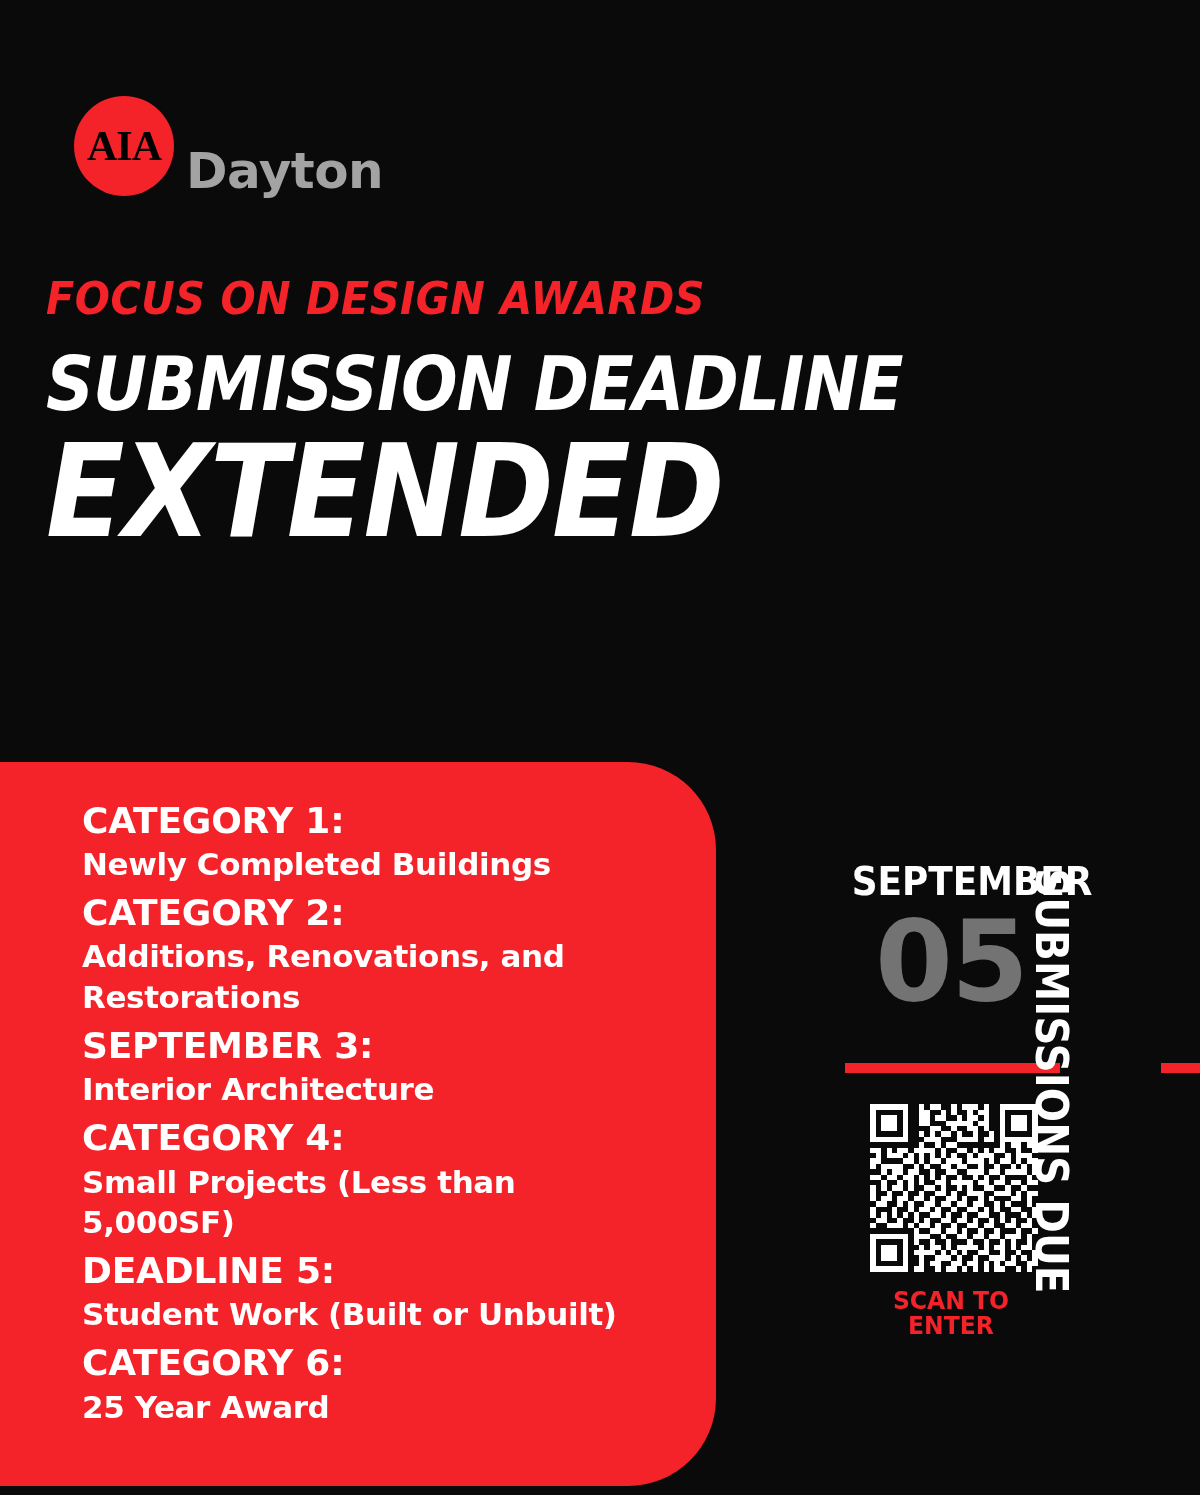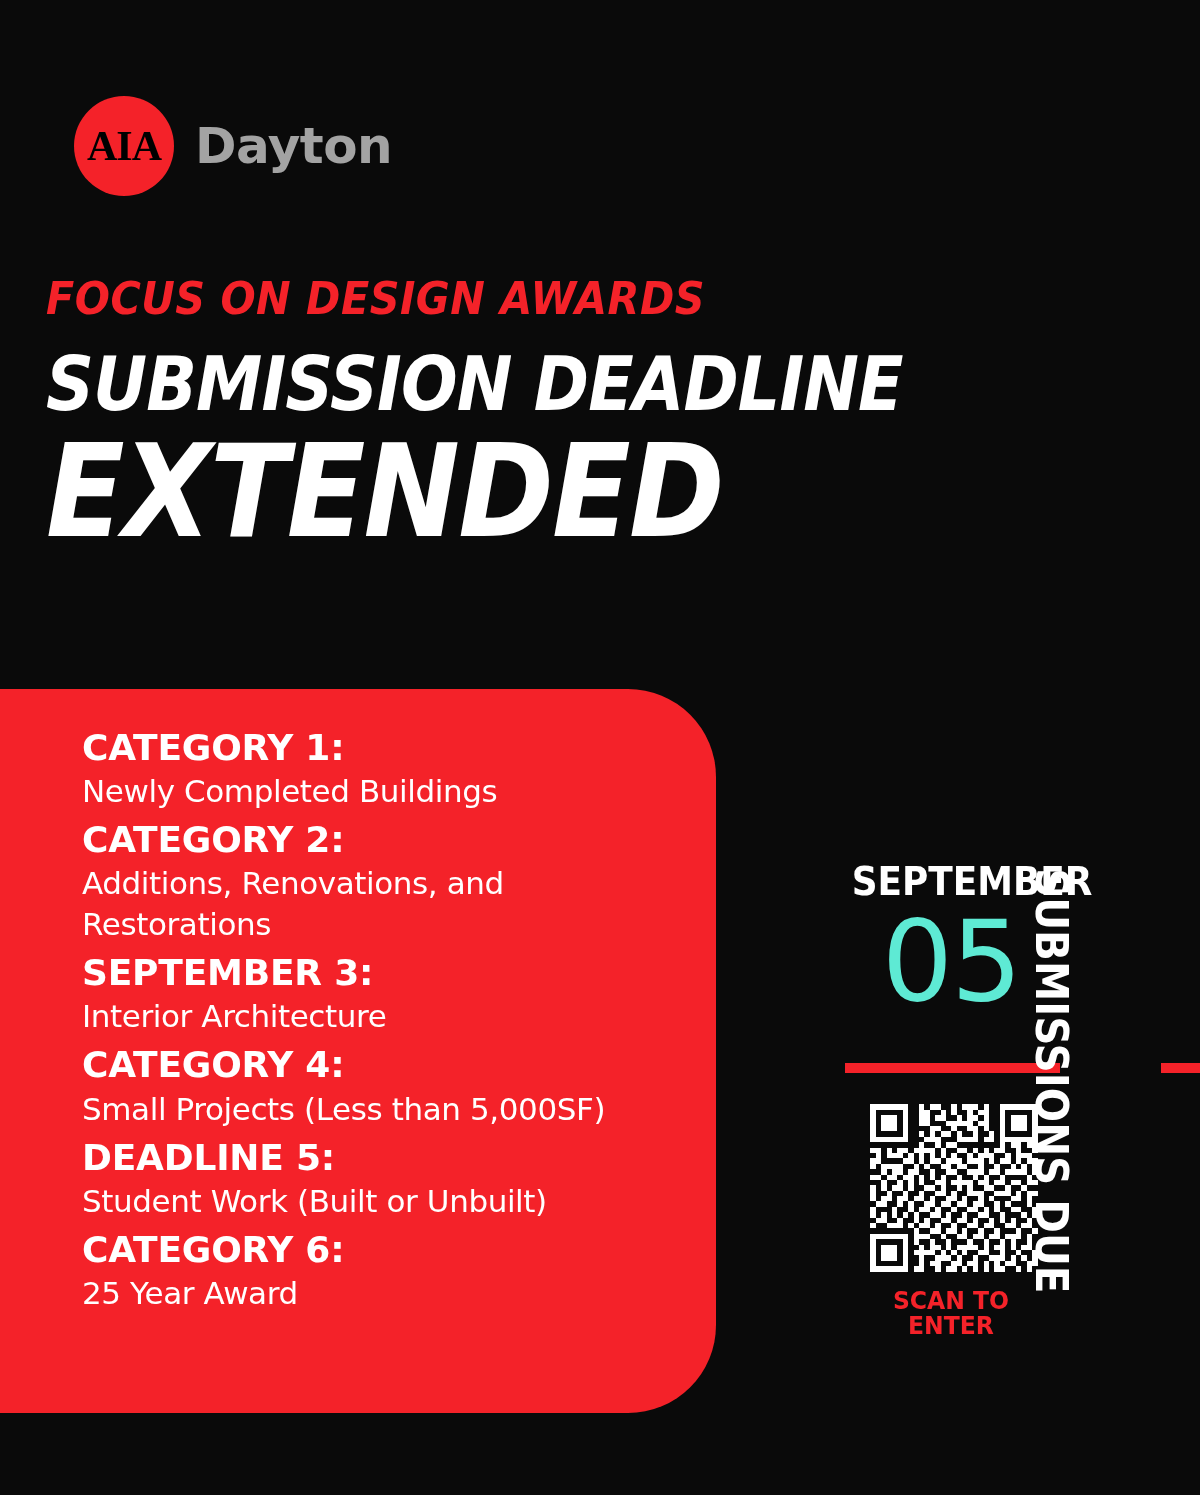--- a/index.html
+++ b/index.html
@@ -15,22 +15,22 @@
     overflow: hidden;
     font-family: "Liberation Sans", sans-serif;
   }
 
   
   .logo-row {
     position: absolute;
     left: 74px;
     top: 96px;
     display: flex;
-    align-items: center;
-    gap: 21px;
+    align-items: flex-end;
+    gap: 12px;
   }
   .logo-mark {
     width: 100px;
     height: 100px;
     border-radius: 50%;
     background: #f42229;
     display: flex;
     align-items: center;
     justify-content: center;
   }
@@ -92,40 +92,40 @@
     line-height: 1.02;
     transform: scaleX(0.90);
     transform-origin: left center;
     white-space: nowrap;
   }
 
   
   .cat-panel {
     position: absolute;
     left: 0;
-    top: 689px;
+    top: 762px;
     width: 716px;
     height: 724px;
     background: #f42229;
     border-radius: 0 88px 88px 0;
     box-sizing: border-box;
     padding: 36px 40px 36px 82px;
   }
   .cat-item { margin-bottom: 6px; }
   .cat-title {
     font-family: "DejaVu Sans", sans-serif;
     font-weight: bold;
     font-size: 36px;
     color: #ffffff;
     line-height: 1.28;
     letter-spacing: -0.2px;
   }
   .cat-desc {
     font-family: "DejaVu Sans", sans-serif;
-    font-weight: normal;
+    font-weight: bold;
     font-size: 31px;
     color: #ffffff;
     line-height: 1.3;
     letter-spacing: -0.4px;
   }
 
   
   .date-col {
     position: absolute;
     left: 843px;
@@ -139,24 +139,24 @@
     font-size: 39px;
     letter-spacing: 0px;
     color: #ffffff;
     line-height: 1;
     transform: scaleX(0.92);
     transform-origin: center;
   }
   .date-day {
     margin-top: 4px;
     font-family: "DejaVu Sans", sans-serif;
-    font-weight: normal;
+    font-weight: bold;
     font-size: 112px;
     letter-spacing: -2px;
-    color: #5eead4;
+    color: #737373;
     line-height: 1;
   }
 
   .rule-left {
     position: absolute;
     left: 845px;
     top: 1063px;
     width: 215px;
     height: 10px;
     background: #f42229;

